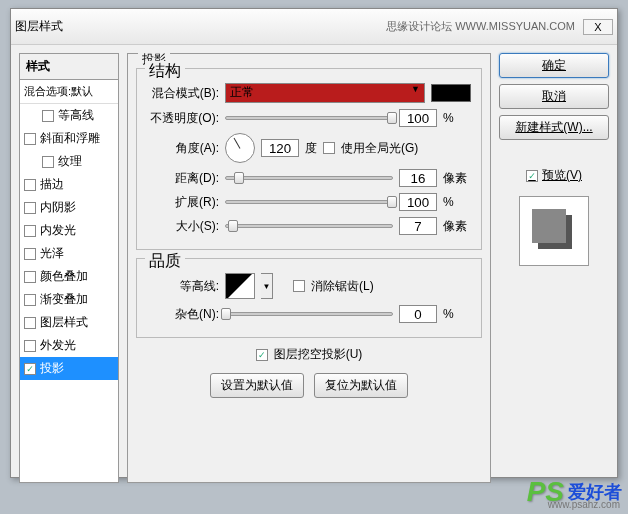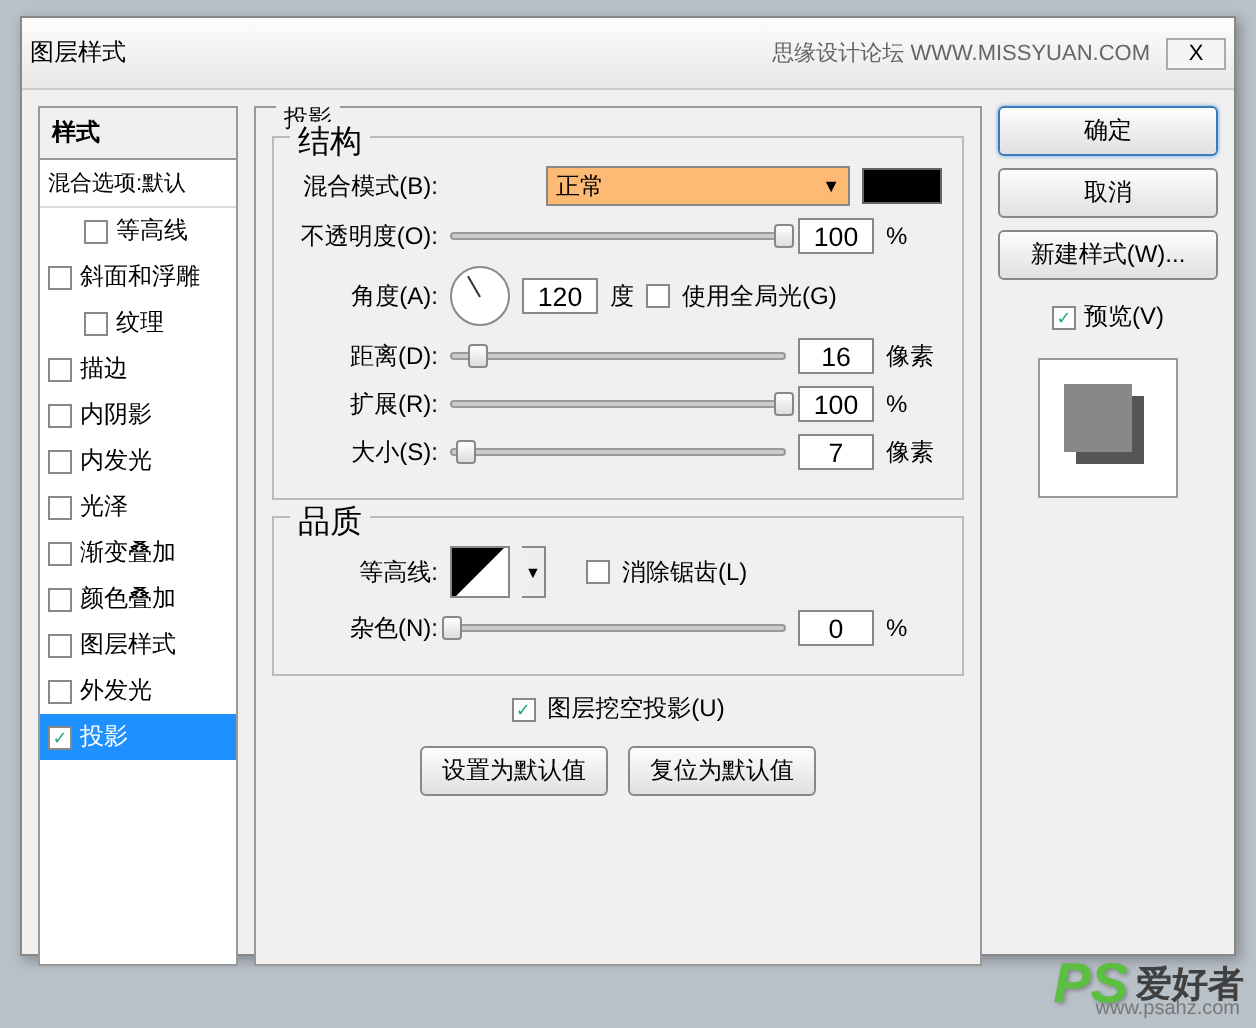--- a/index.html
+++ b/index.html
@@ -25,49 +25,49 @@
 .chk { width: 12px; height: 12px; border: 1px solid #888; background: #fff; display: inline-flex; align-items: center; justify-content: center; font-size: 9px; color: #333; flex-shrink: 0; }
 .chk.checked::after { content: "✓"; color: #2a7; }
 
 .center-col { flex: 1; border: 1px solid #999; background: #f0f0f0; position: relative; }
 .fieldset { border: 1px solid #bbb; margin: 8px; padding: 8px 10px; position: relative; }
 .fieldset-label { position: absolute; top: -8px; left: 8px; background: #f0f0f0; padding: 0 4px; font-size: 16px; }
 .center-title { position: absolute; top: -3px; left: 10px; background: #f0f0f0; padding: 0 4px; }
 
 .row { display: flex; align-items: center; margin: 6px 0; gap: 6px; }
 .row-label { width: 72px; text-align: right; }
-.dropdown { flex: 1; height: 20px; border: 1px solid #888; background: #fdba74; display: flex; align-items: center; padding: 0 4px; position: relative; margin-left: 48px; }
+.dropdown { flex: 1; height: 20px; border: 1px solid #888; background: #b91c1c; display: flex; padding: 0 4px; position: relative; }
 .dropdown::after { content: "▼"; position: absolute; right: 4px; font-size: 9px; }
 .color-swatch { width: 40px; height: 18px; background: #000; border: 1px solid #666; cursor: pointer; }
 
 .slider-track { flex: 1; height: 4px; background: #ccc; border: 1px solid #999; border-radius: 2px; position: relative; }
 .slider-thumb { position: absolute; top: -5px; width: 10px; height: 12px; background: linear-gradient(#fff, #ddd); border: 1px solid #888; border-radius: 2px; transform: translateX(-50%); }
 .num-input { width: 38px; height: 18px; border: 1px solid #888; text-align: center; background: #fff; }
 .unit { width: 28px; }
 
 .angle-dial { width: 30px; height: 30px; border: 1px solid #888; border-radius: 50%; background: #fff; position: relative; }
 .angle-dial::after { content: ""; position: absolute; left: 50%; top: 50%; width: 12px; height: 1px; background: #333; transform-origin: left center; transform: rotate(-120deg); }
 
 .contour-box { width: 30px; height: 26px; border: 1px solid #888; background: linear-gradient(135deg, #000 0%, #000 49%, #fff 51%, #fff 100%); cursor: pointer; }
 .contour-dd { width: 12px; height: 26px; border: 1px solid #888; border-left: none; background: #eee; display: flex; align-items: center; justify-content: center; font-size: 8px; cursor: pointer; }
 
 .button-row { display: flex; gap: 10px; justify-content: center; margin-top: 10px; }
 .btn { border: 1px solid #888; background: linear-gradient(#fdfdfd, #e0e0e0); padding: 3px 10px; border-radius: 3px; cursor: pointer; font-size: 12px; }
 
 .right-col { width: 110px; display: flex; flex-direction: column; gap: 6px; }
-.right-btn { border: 1px solid #888; background: linear-gradient(#fdfdfd, #e0e0e0); padding: 3px 4px; border-radius: 3px; cursor: pointer; text-align: center; }
+.right-btn { border: 1px solid #888; background: linear-gradient(#fdfdfd, #e0e0e0); padding: 3px 4px; border-radius: 3px; cursor: pointer; text-align: center; text-decoration: underline; }
 .right-btn.primary { border: 1px solid #3a7abd; box-shadow: 0 0 2px #5a9bd5; }
-.preview-check { display: flex; align-items: center; gap: 4px; margin-top: 4px; justify-content: center; }
+.preview-check { display: flex; align-items: center; gap: 4px; margin-top: 21px; justify-content: center; text-decoration: underline; }
 .preview-box { width: 70px; height: 70px; background: #fff; border: 1px solid #999; margin: 6px auto 0; position: relative; }
 .preview-shadow { position: absolute; left: 18px; top: 18px; width: 34px; height: 34px; background: #555; }
 .preview-fg { position: absolute; left: 12px; top: 12px; width: 34px; height: 34px; background: #888; }
 
 .watermark { position: absolute; right: 6px; bottom: 6px; display: flex; align-items: center; gap: 4px; font-family: Arial; }
 .watermark .ps { font-size: 28px; font-weight: bold; font-style: italic; color: #5bbf3f; text-shadow: 1px 1px 2px rgba(0,0,0,0.3); }
-.watermark .txt { font-size: 18px; color: #404040; font-weight: bold; }
+.watermark .txt { font-size: 18px; color: #1d4ed8; font-weight: bold; }
 .watermark .url { position: absolute; right: 2px; bottom: -2px; font-size: 10px; color: #777; margin-top: 33px; }
 </style>
 </head>
 <body>
 
 <div class="window">
   <div class="titlebar">
     <span class="titlebar-title">图层样式</span>
     <span class="titlebar-spacer"></span>
     <span class="titlebar-right">思缘设计论坛  WWW.MISSYUAN.COM</span>
@@ -104,25 +104,25 @@
             <div class="style-item">
               <span class="chk"></span>
               <span>内发光</span>
             </div>
             <div class="style-item">
               <span class="chk"></span>
               <span>光泽</span>
             </div>
             <div class="style-item">
               <span class="chk"></span>
+              <span>颜色叠加</span>
+            </div>
+            <div class="style-item">
+              <span class="chk"></span>
               <span>渐变叠加</span>
-            </div>
-            <div class="style-item">
-              <span class="chk"></span>
-              <span>颜色叠加</span>
             </div>
             <div class="style-item">
               <span class="chk"></span>
               <span>图层样式</span>
             </div>
             <div class="style-item">
               <span class="chk"></span>
               <span>外发光</span>
             </div>
             <div class="style-item selected">

